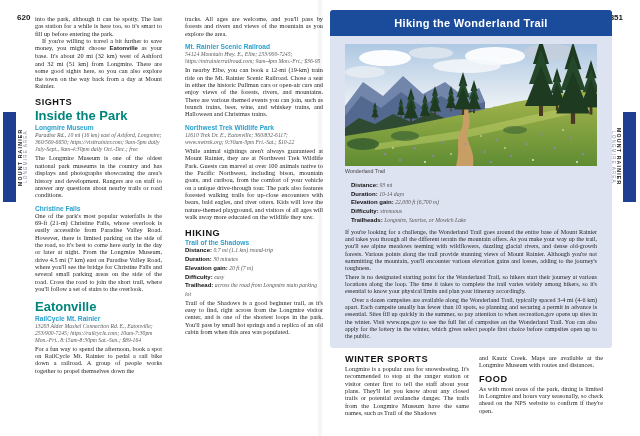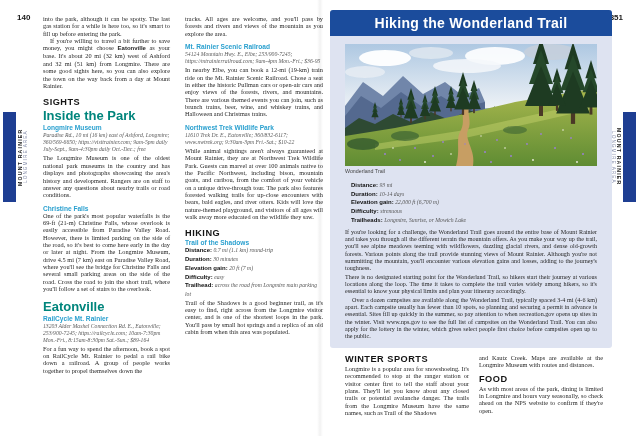--- a/index.html
+++ b/index.html
@@ -22,21 +22,21 @@
   .tab-text-left { left:17px; transform:rotate(180deg); }
   .tab-text-right { right:18px; }
   .tab-text span { display:block; height:90px; text-align:center; }
   .tab-primary { font-family:"Liberation Sans", sans-serif; font-weight:bold; font-size:5.2px;
                  letter-spacing:1.2px; color:#1a1a1a; }
   .tab-secondary { font-family:"Liberation Sans", sans-serif; font-size:4.8px;
                    letter-spacing:1px; color:#8089a8; }
 
   
   .col { position:absolute; top:15px; }
-  .col1 { left:43px; width:127px; }
+  .col1 { left:35px; width:127px; }
   .col2 { left:185px; width:138px; }
   .body-text { font-size:6.3px; line-height:1.17; text-align:justify; color:#262626; }
   .indent { text-indent:7px; }
   .info { font-style:italic; font-size:5.7px; line-height:1.24; color:#5a5a5a; margin:1px 0 1px 0; }
   .h-major { font-family:"Liberation Sans", sans-serif; font-weight:bold; font-size:9.2px;
              letter-spacing:0.5px; color:#141414; margin-top:8px; }
   .h-teal { font-family:"Liberation Sans", sans-serif; font-weight:bold; font-size:13px;
             color:#00857c; margin-top:1px; }
   .h-blue { font-family:"Liberation Sans", sans-serif; font-weight:bold; font-size:6.6px;
             color:#2aa0cf; margin-top:1px; }
@@ -46,21 +46,21 @@
   .detail { font-size:6px; line-height:1.35; text-align:left; }
   .detail b { font-family:"Liberation Sans", sans-serif; font-weight:bold; font-size:6px; color:#111; }
   .detail .val { font-style:italic; font-size:5.7px; color:#555; }
 
   
   .feature-box { position:absolute; left:330px; top:10px; width:282px; height:338px;
                  background:#dee3f1; border-radius:3px; }
   .feature-header { height:26px; background:#1b4c9c; border-radius:3px 3px 0 0;
                     display:flex; align-items:center; justify-content:center; }
   .feature-header span { color:#ffffff; font-family:"Liberation Sans", sans-serif;
-                         font-weight:bold; font-size:14px; letter-spacing:0.3px; }
+                         font-weight:bold; font-size:11px; letter-spacing:0.3px; }
   .photo { position:absolute; left:15px; top:34px; width:252px; height:122px;
            background:#9db6d0; overflow:hidden; }
   .caption { position:absolute; left:15px; top:158px; font-family:"Liberation Sans", sans-serif;
              font-size:5.3px; color:#444; }
   .feature-details { position:absolute; left:21px; top:171px; width:240px; }
   .feature-details .detail { line-height:1.45; }
   .feature-body { position:absolute; left:15px; width:252px; font-size:6.1px; line-height:1.18;
                   text-align:justify; color:#262626; }
   .fb1 { top:219px; } .fb2 { top:264px; } .fb3 { top:287px; }
 
@@ -69,21 +69,21 @@
   .bottom-col1 { left:345px; }
   .bottom-col2 { left:479px; }
   .section-h { font-family:"Liberation Sans", sans-serif; font-weight:bold; font-size:9.2px;
                letter-spacing:0.5px; color:#141414; margin-bottom:1px; }
 </style>
 </head>
 <body>
 
 <div class="spread">
 
-  <div class="pagenum pagenum-left">140</div>
+  <div class="pagenum pagenum-left">620</div>
 
   <div class="tab-bar tab-bar-left"></div>
   <div class="tab-text tab-text-left">
     <span class="tab-primary">MOUNT RAINIER</span>
     <span class="tab-secondary">LONGMIRE AREA</span>
   </div>
 
   <div class="col col1">
     <p class="body-text">into the park, although it can be spotty. The last gas station for a while is here too, so it's smart to fill up before entering the park.</p>
     <p class="body-text indent"><span>If you're willing to travel a bit further to save money, you might choose </span><span class="sans-bold">Eatonville</span><span> as your base. It's about 20 mi (32 km) west of Ashford and 32 mi (51 km) from Longmire. There are some good sights here, so you can also explore the town on the way back from a day at Mount Rainier.</span></p>

